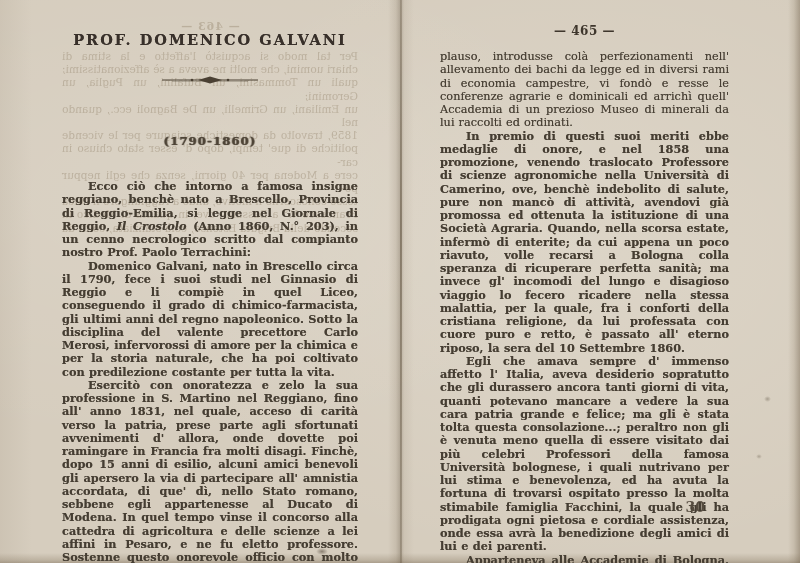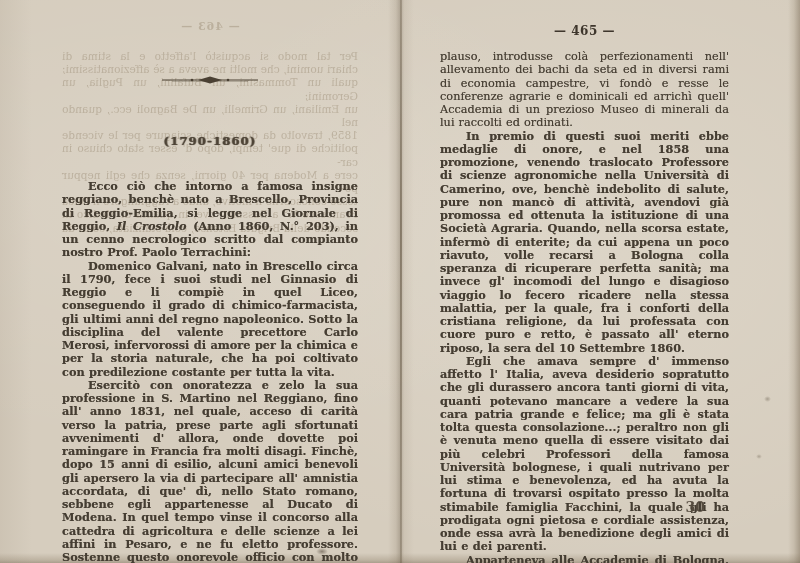--- a/index.html
+++ b/index.html
@@ -101,41 +101,42 @@
           <div class="bleed-line">quali un Tommasini, un Bufalini, un Puglia, un Geromini;</div>
           <div class="bleed-line">un Emiliani, un Grimelli, un De Bagnoli ecc., quando nel</div>
           <div class="bleed-line">1859, travolto da domestiche sciagure per le vicende</div>
           <div class="bleed-line">politiche di que' tempi, dopo d' esser stato chiuso in car-</div>
           <div class="bleed-line">cere a Modena per 40 giorni, senza che egli neppur po-</div>
           <div class="bleed-line">tesse conoscerne il motivo, andò a raggiungere il Duca</div>
           <div class="bleed-line">Francesco V.° a Bassano, ove, in qualità di Medico in</div>
           <div class="bleed-line">secondo della Brigata Estense, colà stanziata, colto da</div>
         </div>
     </div>
+    <h1 class="title-line">PROF. DOMENICO GALVANI</h1>
     <div class="ornament">
       <svg width="100" height="12" viewBox="0 0 100 12">
         <line x1="2" y1="6" x2="98" y2="6" stroke="#4a4033" stroke-width="1.1"></line>
         <line x1="12" y1="7.6" x2="88" y2="7.6" stroke="#4a4033" stroke-width="0.5" opacity="0.6"></line>
         <path d="M38 6 L50 2.5 L62 6 L50 9.5 Z" fill="#4a4033"></path>
         <circle cx="32" cy="6" r="1.3" fill="#4a4033"></circle>
         <circle cx="68" cy="6" r="1.3" fill="#4a4033"></circle>
       </svg>
     </div>
     <div class="life-dates">(1790-1860)</div>
     <div class="bodytext left-body">
         <p class="para indent"><span>Ecco ciò che intorno a famosa insigne reggiano, benchè nato a Brescello, Provincia di Reggio-Emilia, si legge nel Giornale di Reggio, </span><span class="it">Il Crostolo</span><span> (Anno 1860, N.° 203), in un cenno necrologico scritto dal compianto nostro Prof. Paolo Terrachini:</span></p>
         <p class="para indent"><span>Domenico Galvani, nato in Brescello circa il 1790, fece i suoi studi nel Ginnasio di Reggio e li compiè in quel Liceo, conseguendo il grado di chimico-farmacista, gli ultimi anni del regno napoleonico. Sotto la disciplina del valente precettore Carlo Merosi, infervorossi di amore per la chimica e per la storia naturale, che ha poi coltivato con predilezione costante per tutta la vita.</span></p>
         <p class="para indent cont"><span>Esercitò con onoratezza e zelo la sua professione in S. Martino nel Reggiano, fino all' anno 1831, nel quale, acceso di carità verso la patria, prese parte agli sfortunati avvenimenti d' allora, onde dovette poi ramingare in Francia fra molti disagi. Finchè, dopo 15 anni di esilio, alcuni amici benevoli gli apersero la via di partecipare all' amnistia accordata, di que' dì, nello Stato romano, sebbene egli appartenesse al Ducato di Modena. In quel tempo vinse il concorso alla cattedra di agricoltura e delle scienze a lei affini in Pesaro, e ne fu eletto professore. Sostenne questo onorevole officio con molto</span></p>
       </div>
   </section>
 
   <section class="page-right-content">
     <div class="folio">— 465 —</div>
     <div class="bodytext right-body">
-        <p class="para"><span>plauso, introdusse colà perfezionamenti nell' allevamento dei bachi da seta ed in diversi rami di economia campestre, vi fondò e resse le conferenze agrarie e dominicali ed arrichì quell' Accademia di un prezioso Museo di minerali da lui raccolti ed ordinati.</span></p>
+        <p class="para"><span>plauso, introdusse colà perfezionamenti nell' allevamento dei bachi da legge ed in diversi rami di economia campestre, vi fondò e resse le conferenze agrarie e dominicali ed arrichì quell' Accademia di un prezioso Museo di minerali da lui raccolti ed ordinati.</span></p>
         <p class="para indent"><span>In premio di questi suoi meriti ebbe medaglie di onore, e nel 1858 una promozione, venendo traslocato Professore di scienze agronomiche nella Università di Camerino, ove, benchè indebolito di salute, pure non mancò di attività, avendovi già promossa ed ottenuta la istituzione di una Società Agraria. Quando, nella scorsa estate, infermò di enterite; da cui appena un poco riavuto, volle recarsi a Bologna colla speranza di ricuperare perfetta sanità; ma invece gl' incomodi del lungo e disagioso viaggio lo fecero ricadere nella stessa malattia, per la quale, fra i conforti della cristiana religione, da lui professata con cuore puro e retto, è passato all' eterno riposo, la sera del 10 Settembre 1860.</span></p>
         <p class="para indent"><span>Egli che amava sempre d' immenso affetto l' Italia, aveva desiderio sopratutto che gli durassero ancora tanti giorni di vita, quanti potevano mancare a vedere la sua cara patria grande e felice; ma gli è stata tolta questa consolazione...; peraltro non gli è venuta meno quella di essere visitato dai più celebri Professori della famosa Università bolognese, i quali nutrivano per lui stima e benevolenza, ed ha avuta la fortuna di trovarsi ospitato presso la molta stimabile famiglia Facchini, la quale gli ha prodigata ogni pietosa e cordiale assistenza, onde essa avrà la benedizione degli amici di lui e dei parenti.</span></p>
         <p class="para indent cont"><span>Apparteneva alle Accademie di Bologna, Catania, Ferrara, Jesi, Napoli, Perugia, Pesaro, Reggio, S. Sepolcro e Spoleto. Lascia il nome suo raccomandato a memorie pubblicate di mineralogia e di agricoltura, non molte di</span></p>
       </div>
     <div class="signature">30</div>
   </section>
 
   <div class="stain-a"></div>
   <div class="stain-b"></div>
   <div class="stain-c"></div>

